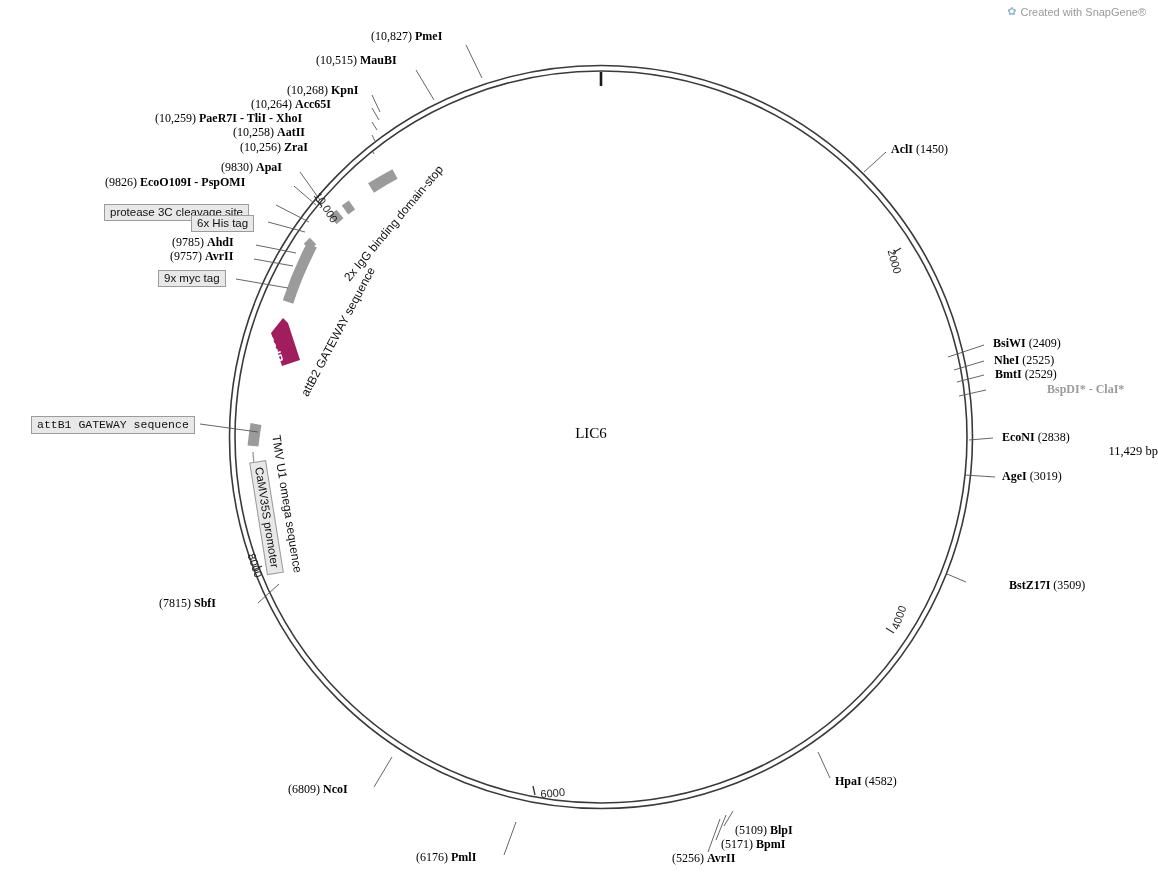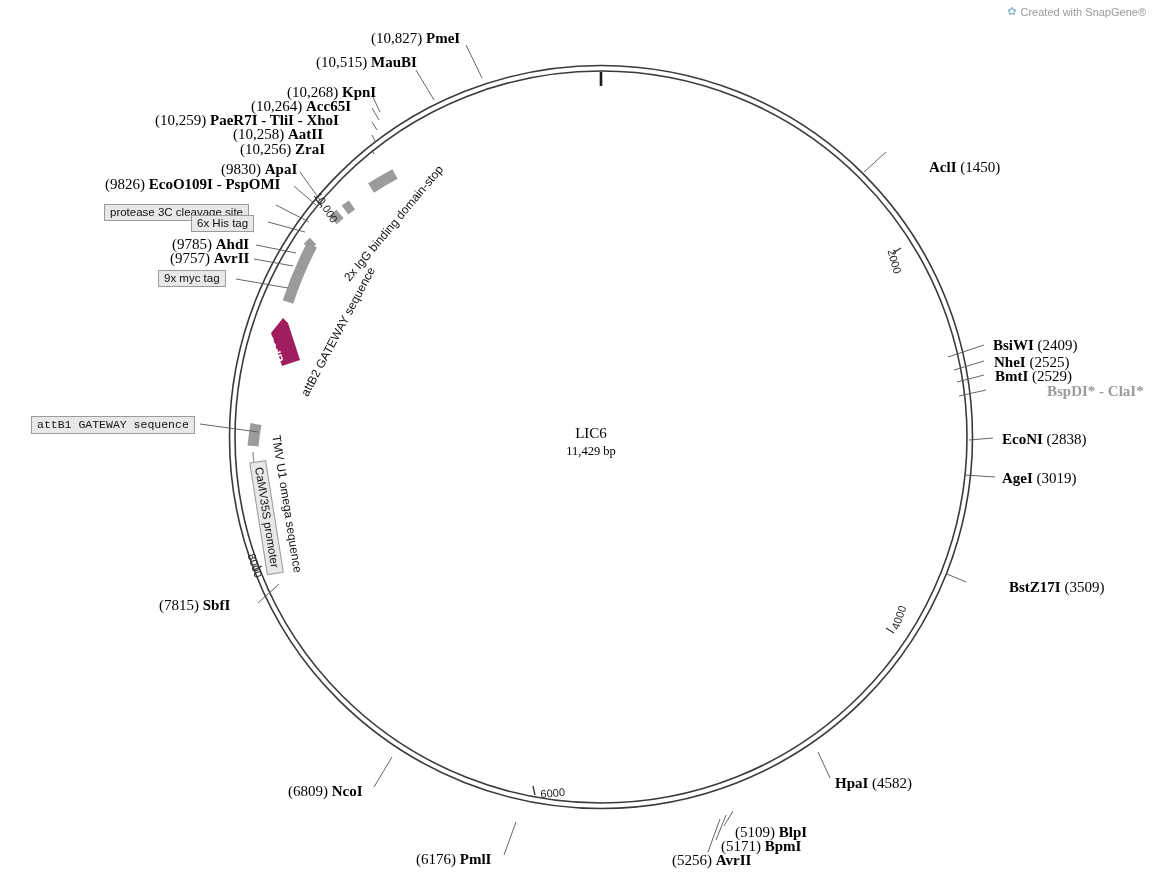--- a/index.html
+++ b/index.html
@@ -14,21 +14,21 @@
     font-family:"Liberation Sans", sans-serif;
     font-size:11px;color:#9a9a9a;
     display:flex;align-items:center;gap:4px;
   }
   .watermark .snap{color:#8fb8d0;}
   #plasmid-svg{position:absolute;left:0;top:0;}
 
   .lbl{
     position:absolute;
     font-family:"Liberation Serif", serif;
-    font-size:15px;
+    font-size:12px;
     white-space:nowrap;
     line-height:1.15;
   }
   .lbl .pos{font-weight:400;color:#000;}
   .lbl .enz{font-weight:700;color:#000;}
   .lbl.faded .enz, .lbl.faded .pos{color:#9b9b9b;margin-left:48px;}
 
   .feature-box{
     position:absolute;
     font-family:"Liberation Sans", sans-serif;
@@ -67,21 +67,21 @@
     white-space:nowrap;
     transform-origin:0 0;
   }
 
   #center-title{
     position:absolute;left:0;right:0;top:425px;text-align:center;
     font-family:"Liberation Serif", serif;
     margin-left:24px;
   }
   #center-title .name{font-size:15px;color:#000;}
-  #center-title .bp{font-size:12.5px;color:#000;margin-top:2px;}
+  #center-title .bp{font-size:12.5px;color:#000;margin-top:2px;text-align:right;}
 
   .ccdb-lbl{
     position:absolute;
     font-family:"Liberation Sans", sans-serif;
     font-size:11.5px;font-weight:700;color:#ffffff;
     transform-origin:0 0;
   }
 </style>
 </head>
 <body>
@@ -264,21 +264,21 @@
   <span class="pos">(2529)</span>
 </div>
 <div class="lbl" style="left:994px;top:354px;">
   <span class="enz">NheI</span>
   <span class="pos">(2525)</span>
 </div>
 <div class="lbl" style="left:993px;top:337px;">
   <span class="enz">BsiWI</span>
   <span class="pos">(2409)</span>
 </div>
-<div class="lbl" style="left:891px;top:159px;margin-left:38px;">
+<div class="lbl" style="left:891px;top:143px;">
   <span class="enz">AclI</span>
   <span class="pos">(1450)</span>
 </div>
 
 <div class="feature-box" style="left:104px;top:204px;">protease 3C cleavage site</div>
 <div class="feature-box" style="left:191px;top:215px;">6x His tag</div>
 <div class="feature-box" style="left:158px;top:270px;">9x myc tag</div>
 <div class="feature-box" style="left:31px;top:416px;font-family:Liberation Mono, monospace;">attB1 GATEWAY sequence</div>
 
 <div class="rot-lbl" style="left:298px;top:392px;transform:rotate(-62deg);">attB2 GATEWAY sequence</div>

